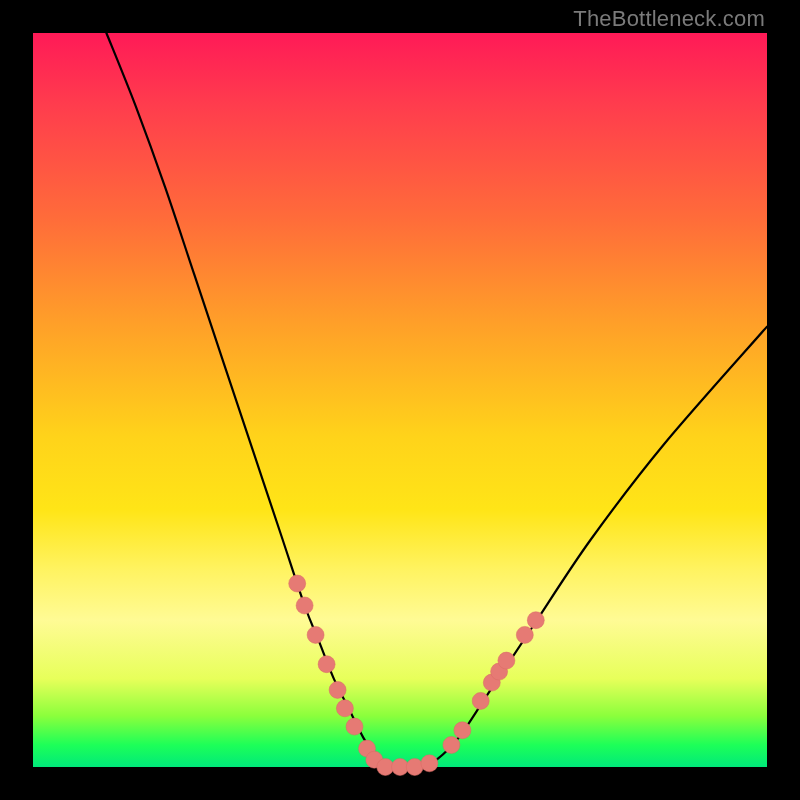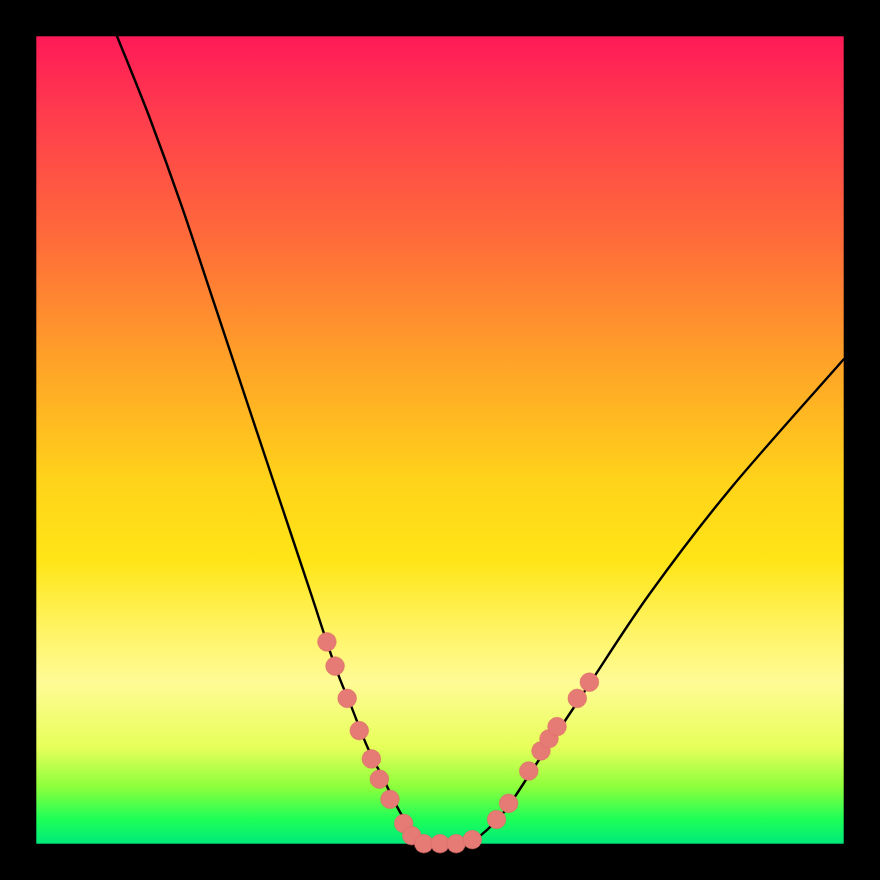--- a/index.html
+++ b/index.html
@@ -59,20 +59,21 @@
     height: 734px;
     overflow: visible;
   }
 </style>
 </head>
 <body>
 
 <div class="frame">
   <div class="plot-area"></div>
 
+  <div class="watermark">TheBottleneck.com</div>
 
   <svg class="curve-layer" viewBox="0 0 734 734">
     <path id="curve-path" fill="none" stroke="#000000" stroke-width="2.2" stroke-linecap="round" stroke-linejoin="round" d="M 73.4 0.0 C 78.3 12.2, 93.0 47.7, 102.8 73.4 C 112.5 99.1, 122.3 126.0, 132.1 154.1 C 141.9 182.3, 151.7 212.9, 161.5 242.2 C 171.3 271.6, 181.1 300.9, 190.8 330.3 C 200.6 359.7, 210.4 389.0, 220.2 418.4 C 230.0 447.7, 241.0 480.8, 249.6 506.5 C 258.1 532.2, 265.5 555.4, 271.6 572.5 C 277.7 589.6, 281.4 597.0, 286.3 609.2 C 291.2 621.5, 296.0 634.9, 300.9 645.9 C 305.8 656.9, 310.7 665.5, 315.6 675.3 C 320.5 685.1, 325.4 696.1, 330.3 704.6 C 335.2 713.2, 340.1 721.8, 345.0 726.7 C 349.9 731.6, 354.8 732.8, 359.7 734.0 C 364.6 735.2, 369.4 734.0, 374.3 734.0 C 379.2 734.0, 384.1 735.2, 389.0 734.0 C 393.9 732.8, 397.6 731.6, 403.7 726.7 C 409.8 721.8, 417.2 715.6, 425.7 704.6 C 434.3 693.6, 442.8 679.0, 455.1 660.6 C 467.3 642.3, 482.0 620.2, 499.1 594.5 C 516.2 568.8, 535.8 537.0, 557.8 506.5 C 579.9 475.9, 601.9 446.5, 631.2 411.0 C 660.6 375.6, 716.9 313.2, 734.0 293.6"></path>
     <g id="marker-group">
         <circle cx="264.2" cy="550.5" r="8.5" fill="#e67a74" stroke="#d86a64" stroke-width="0.5"></circle>
         <circle cx="271.6" cy="572.5" r="8.5" fill="#e67a74" stroke="#d86a64" stroke-width="0.5"></circle>
         <circle cx="282.6" cy="601.9" r="8.5" fill="#e67a74" stroke="#d86a64" stroke-width="0.5"></circle>
         <circle cx="293.6" cy="631.2" r="8.5" fill="#e67a74" stroke="#d86a64" stroke-width="0.5"></circle>
         <circle cx="304.6" cy="656.9" r="8.5" fill="#e67a74" stroke="#d86a64" stroke-width="0.5"></circle>
         <circle cx="311.9" cy="675.3" r="8.5" fill="#e67a74" stroke="#d86a64" stroke-width="0.5"></circle>

